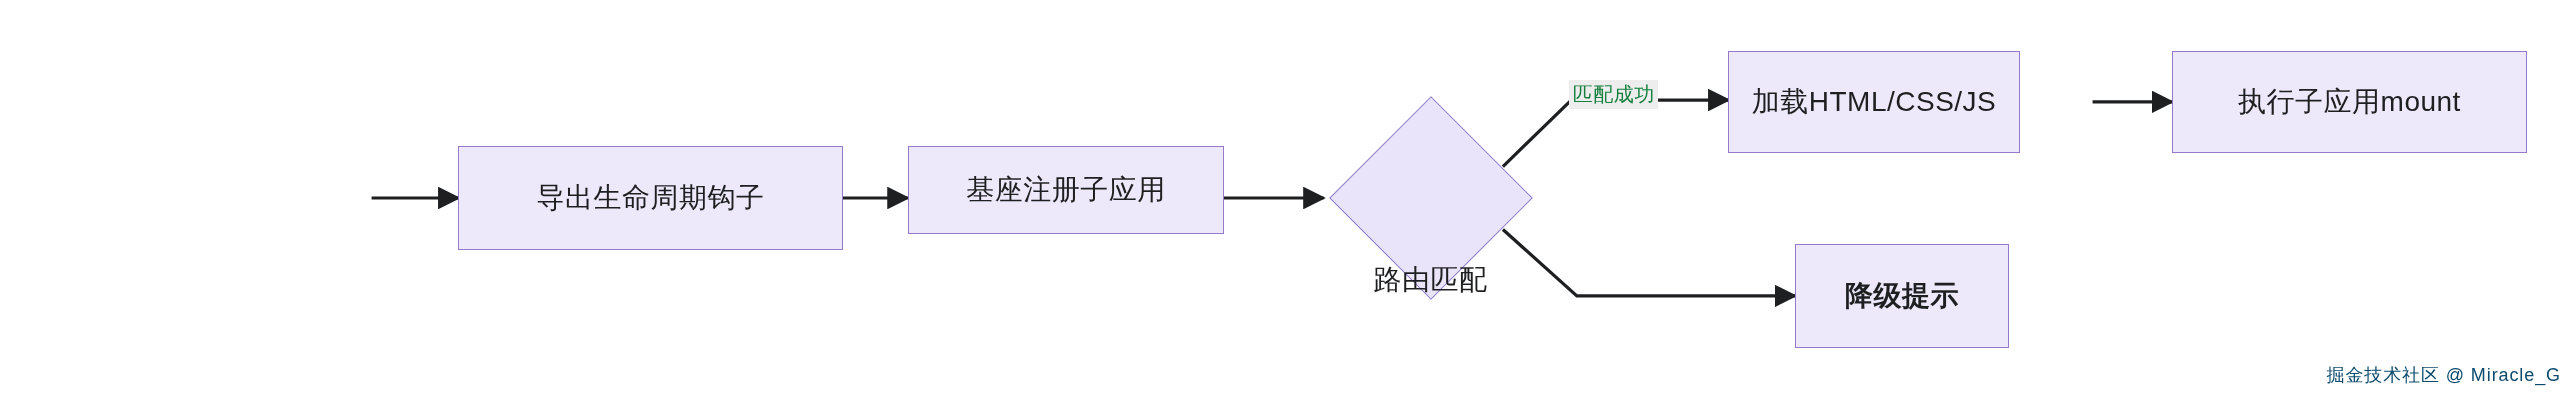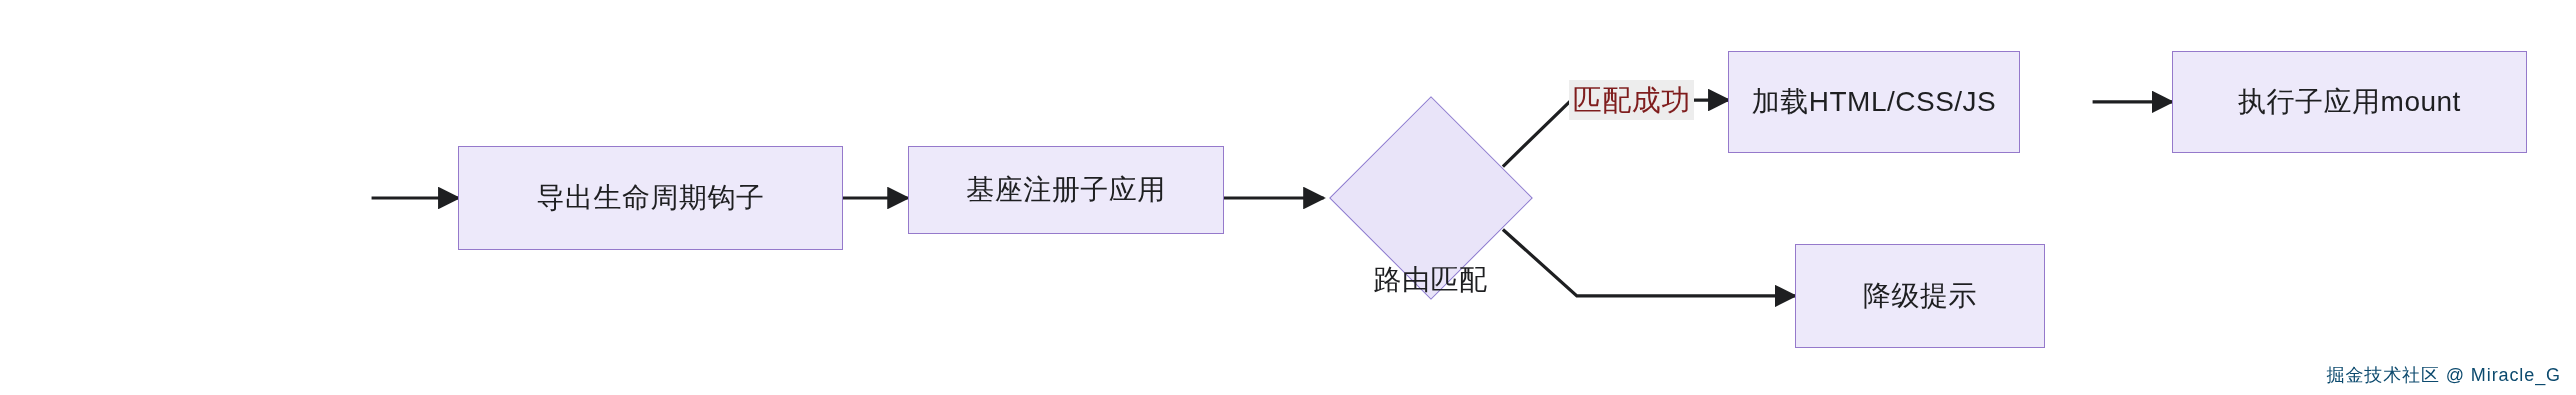--- a/index.html
+++ b/index.html
@@ -60,22 +60,22 @@
     z-index: 2;
     font-size: 28px;
     color: #1E1F21;
     white-space: nowrap;
     letter-spacing: 0.5px;
   }
   
   .edge-label {
     position: absolute;
     background: #EDEDED;
-    color: #7f1d1d;
-    font-size: 29px;
+    color: #15803d;
+    font-size: 20px;
     line-height: 1.25;
     padding: 1.8px 3.7px;
     white-space: nowrap;
     letter-spacing: 0.5px;
   }
   
   #edges {
     position: absolute;
     left: 0;
     top: 0;
@@ -130,21 +130,21 @@
   </div>
 
   <div class="node" style="left:1728px; top:51px; width:292px; height:102px;">
     <span class="node-label">加载HTML/CSS/JS</span>
   </div>
 
   <div class="node" style="left:2172px; top:51px; width:355px; height:102px;">
     <span class="node-label">执行子应用mount</span>
   </div>
 
-  <div class="node" style="left:1795px; top:244px; width:250px; height:104px;">
+  <div class="node" style="left:1795px; top:244px; width:214px; height:104px;font-weight:bold;">
     <span class="node-label">降级提示</span>
   </div>
 
   <div class="edge-label" style="left:1569px; top:80px;">匹配成功</div>
 
 
   <div class="watermark">掘金技术社区 @ Miracle_G</div>
 
 </div>
 

